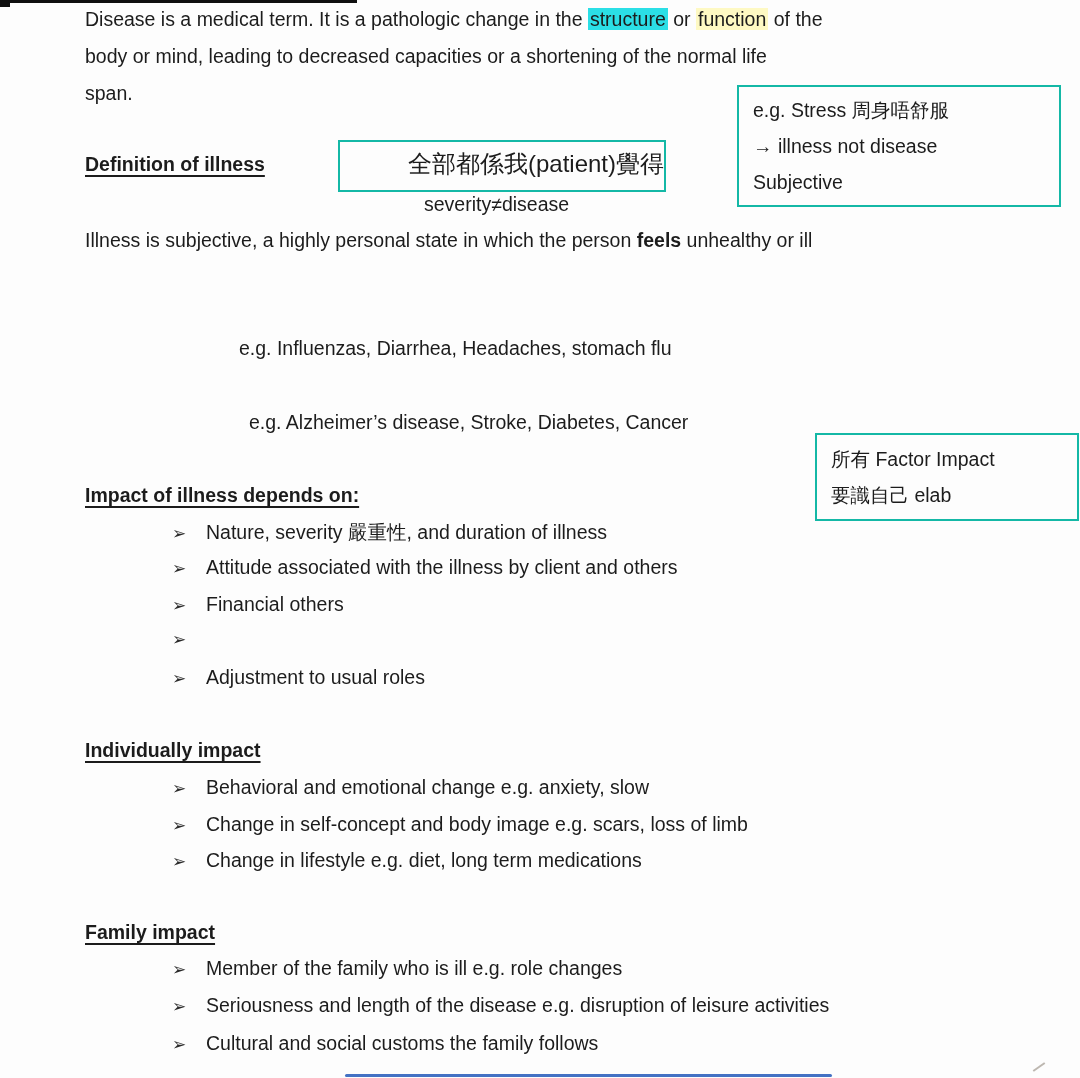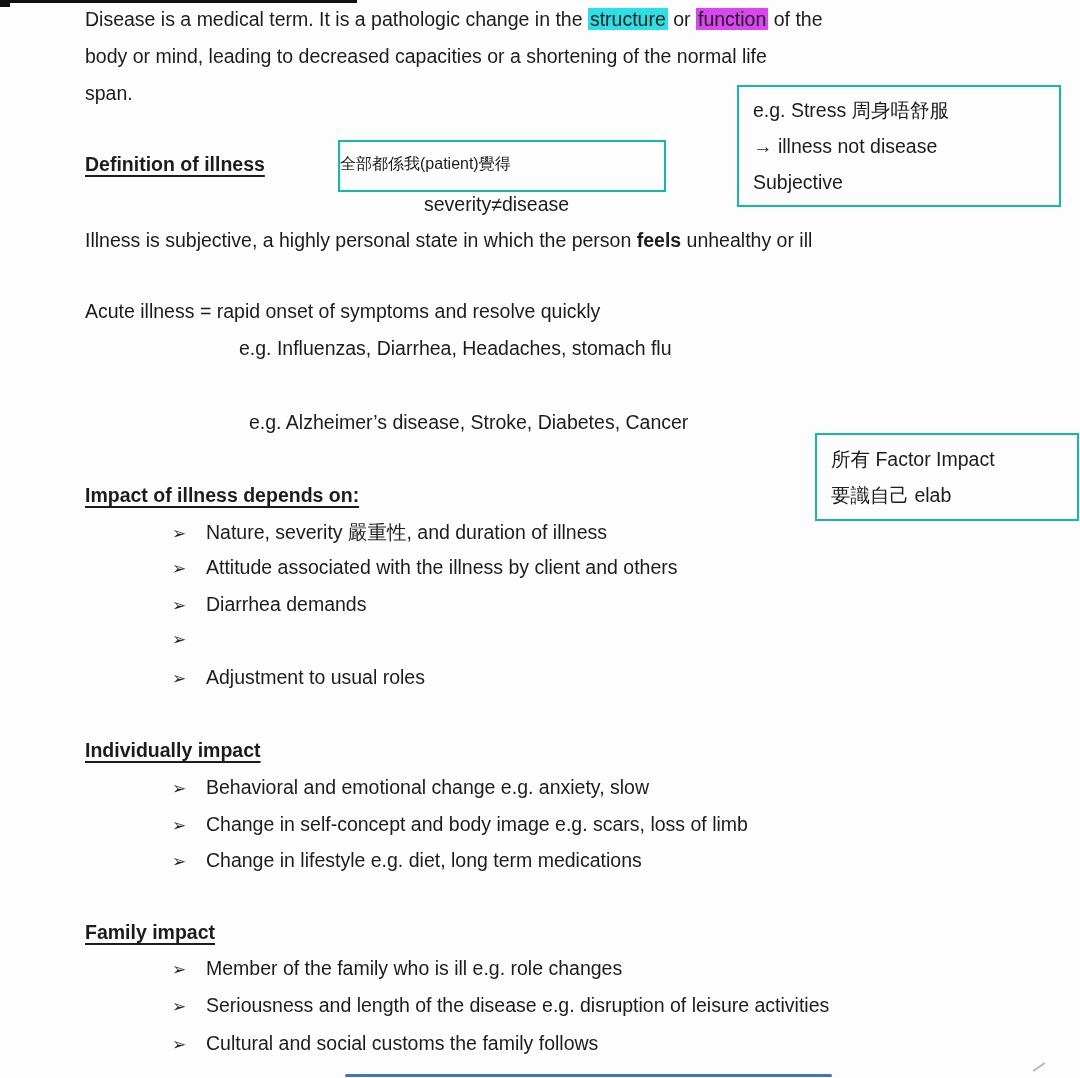--- a/index.html
+++ b/index.html
@@ -21,59 +21,58 @@
   .progress{position:absolute;height:3px;border-radius:2px;}
 </style>
 </head>
 <body>
 
 <div class="page">
 
   <div class="topline" style="left:0;top:0;width:357px;height:3px;"></div>
   <div class="topline" style="left:0;top:0;width:10px;height:7px;"></div>
 
-  <div class="abs" style="left:85px;top:8px;"><span>Disease is a medical term. It is a pathologic change in the </span><mark style="background: rgb(43, 223, 230);">structure</mark><span> or </span><mark style="background: #d946ef;">function</mark><span> of the</span></div>
+  <div class="abs" style="left:85px;top:8px;"><span>Disease is a medical term. It is a pathologic change in the </span><mark style="background: rgb(43, 223, 230);">structure</mark><span> or </span><mark style="background: #fef9c3;">function</mark><span> of the</span></div>
   <div class="abs" style="left:85px;top:45px;">body or mind, leading to decreased capacities or a shortening of the normal life</div>
   <div class="abs" style="left:85px;top:82px;">span.</div>
 
   <div class="notebox" style="left:737px;top:85px;width:292px;padding:5px 14px;">
     <div class="bline">e.g. Stress  周身唔舒服</div>
     <div class="bline">→ illness not disease</div>
     <div class="bline">Subjective</div>
   </div>
 
   <div class="abs heading" style="left:85px;top:153px;">Definition of illness</div>
 
-  <div class="notebox" style="left:338px;top:140px;width:324px;height:48px;line-height:44px;text-align:left;font-size:16px;">全部都係我(patient)覺得</div>
+  <div class="notebox" style="left:338px;top:140px;width:324px;height:48px;line-height:44px;text-align:right;font-size:24px;">全部都係我(patient)覺得</div>
 
   <div class="abs" style="left:424px;top:193px;">severity≠disease</div>
 
   <div class="abs" style="left:85px;top:229px;"><span>Illness is subjective, a highly personal state in which the person </span><b>feels</b><span> unhealthy or ill</span></div>
 
-  <div class="abs" style="left:85px;top:300px;">Acute illness = rapid onset of symptoms and resolve quickly</div>
   <div class="abs" style="left:228px;top:337px;margin-left:11px;">e.g. Influenzas, Diarrhea, Headaches, stomach flu</div>
   <div class="abs" style="left:249px;top:411px;">e.g. Alzheimer’s disease, Stroke, Diabetes, Cancer</div>
 
   <div class="notebox" style="left:815px;top:433px;width:232px;padding:6px 14px;">
     <div class="bline">所有 Factor Impact</div>
     <div class="bline">要識自己 elab</div>
   </div>
 
   <div class="abs heading" style="left:85px;top:484px;">Impact of illness depends on:</div>
   <div class="bullet" style="top:519px;">
       <span class="bmark">➢</span>
       <span>Nature, severity 嚴重性, and duration of illness</span>
     </div>
   <div class="bullet" style="top:556px;">
       <span class="bmark">➢</span>
       <span>Attitude associated with the illness by client and others</span>
     </div>
   <div class="bullet" style="top:593px;">
       <span class="bmark">➢</span>
-      <span>Diarrhea demands</span>
+      <span>Financial others</span>
     </div>
   <div class="bullet" style="top:629px;">
       <span class="bmark">➢</span>
     </div>
   <div class="bullet" style="top:666px;">
       <span class="bmark">➢</span>
       <span>Adjustment to usual roles</span>
     </div>
 
   <div class="abs heading" style="left:85px;top:739px;">Individually impact</div>

